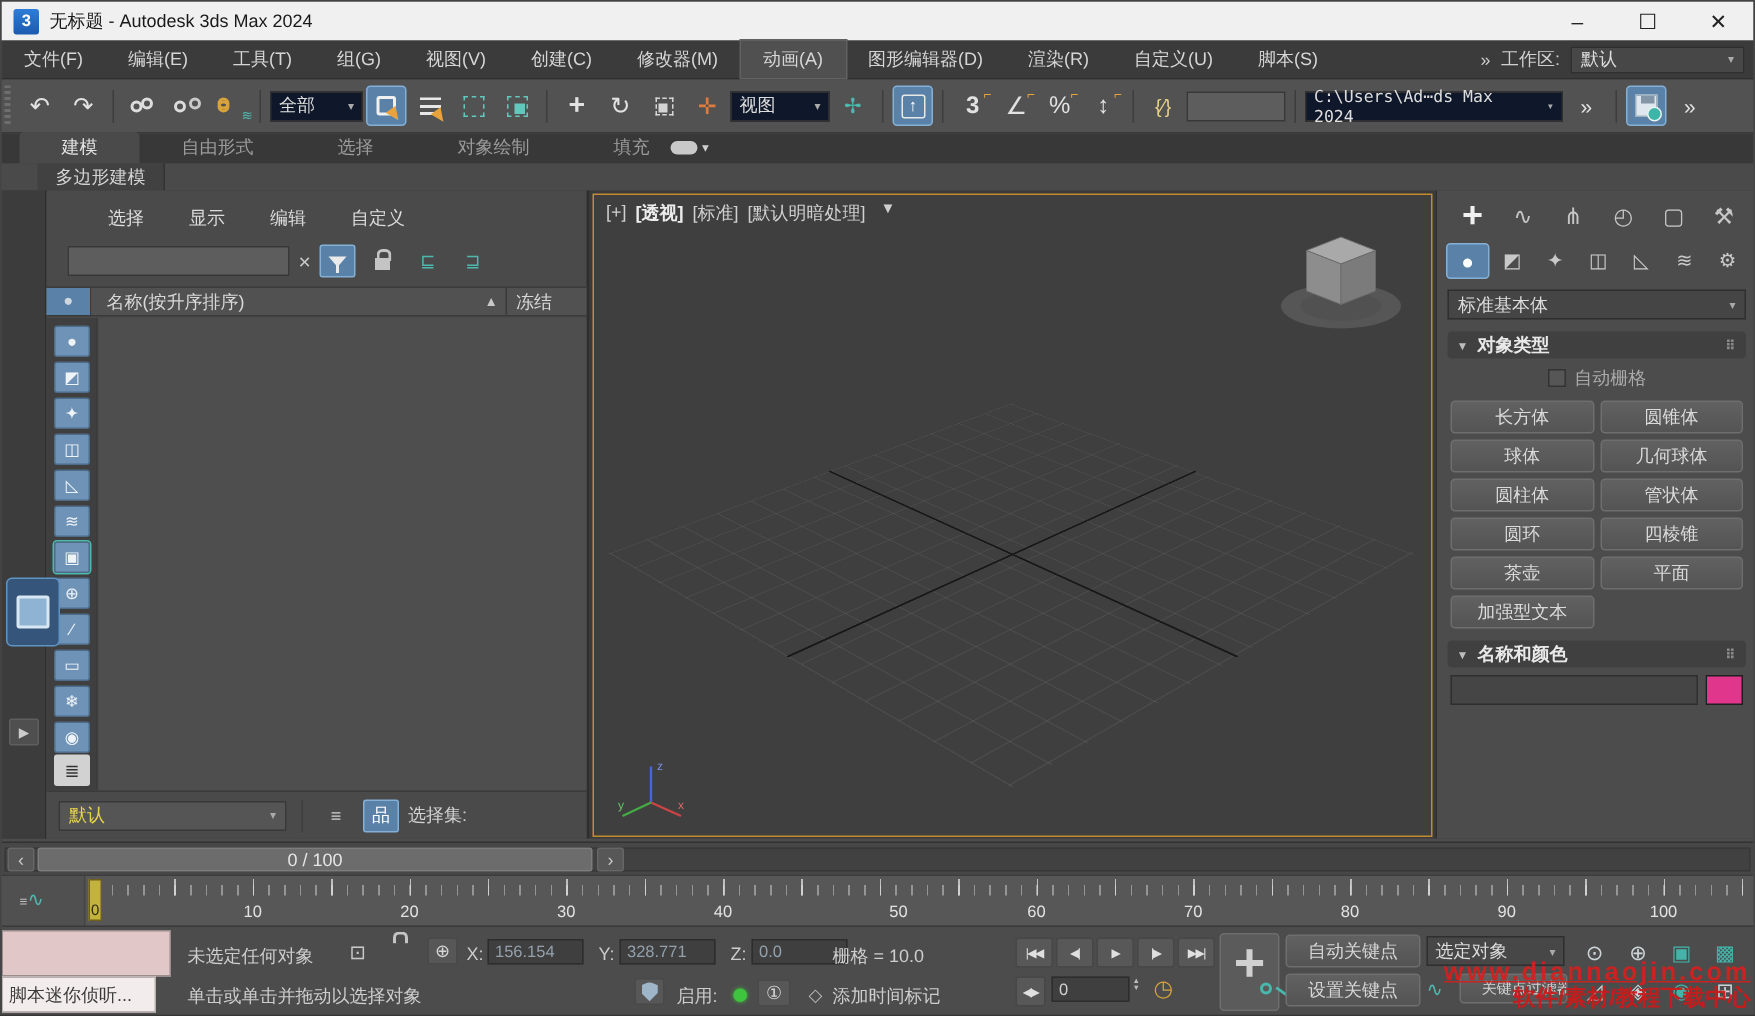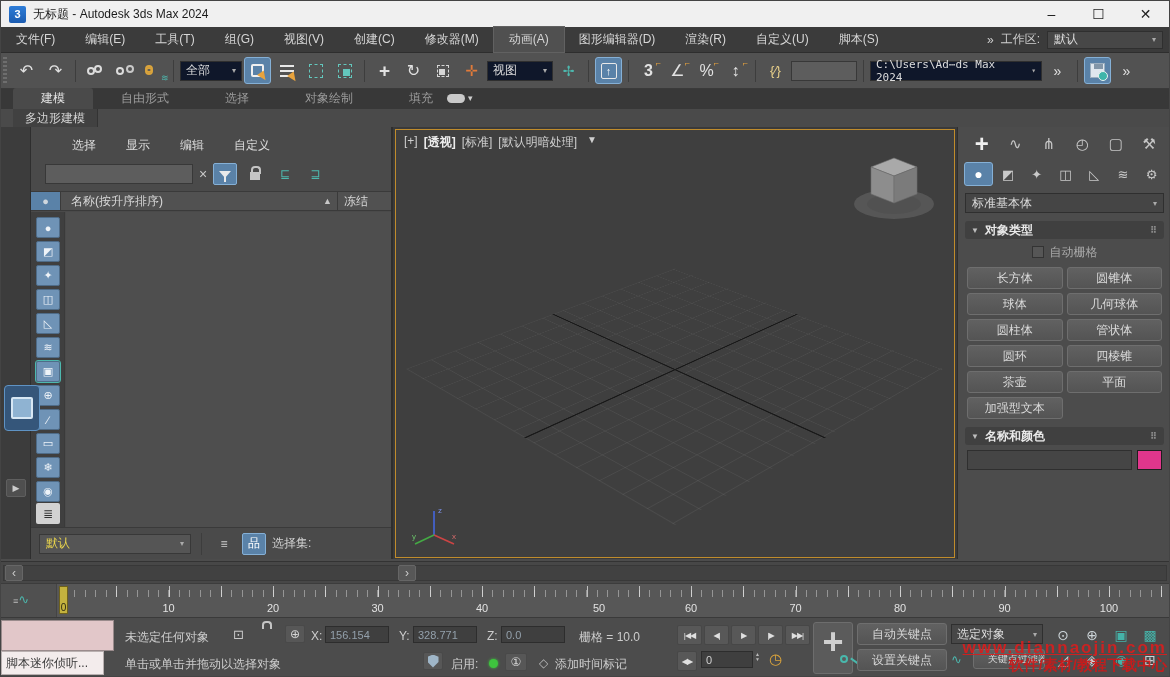--- a/index.html
+++ b/index.html
@@ -64,21 +64,21 @@
                  background:#3fb5aa;border:1px solid #e8f2f0;}
   .mono{font-family:"DejaVu Sans Mono","Liberation Mono",monospace;font-size:11px;}
 
   
   .ribbon{position:absolute;top:88px;left:0;right:0;height:38px;background:#474747;}
   .rb-row1{display:flex;height:20px;background:#383838;align-items:flex-end;padding-left:12px;}
   .rb-row1 > span{padding:2px 28px;color:#9b9b9b;}
   .rb-row1 > span:nth-of-type(1){background:#4a4a4a;color:#e3e3e3;border-radius:3px 3px 0 0;}
   .rb-min{margin-left:14px;align-self:center;color:#cfcfcf;font-size:9px;display:flex;align-items:center;gap:3px;}
   .rb-pill{width:18px;height:9px;background:#c9c9c9;border-radius:5px;display:inline-block;}
-  .rb-row2{display:flex;height:18px;background:#4a4a4a;align-items:center;padding-left:12px;}
+  .rb-row2{display:flex;height:18px;background:#4a4a4a;align-items:center;padding-left:24px;}
   .rb-subtab{padding:0 12px;height:100%;display:flex;align-items:center;background:#414141;
              border-right:1px solid #333;color:#d3d3d3;}
 
   
   .main-bg{position:absolute;top:126px;left:0;right:0;bottom:117px;background:#3a3a3a;}
   .leftstrip{position:absolute;left:0;top:126px;width:30px;bottom:117px;background:#3c3c3c;border-right:1px solid #2e2e2e;}
   .expand-btn{position:absolute;left:5px;top:352px;width:20px;height:18px;background:#4f4f4f;
               border:1px solid #5f5f5f;border-radius:2px;color:#ccc;font-size:9px;
               display:flex;align-items:center;justify-content:center;}
   .layout-tab{position:absolute;left:3px;top:384px;width:36px;height:46px;background:#35567a;
@@ -516,20 +516,21 @@
     </div>
     <div class="nc-row">
       <input class="nc-field sunken-input" value="" style="">
       <span class="nc-swatch" style="background: rgb(224, 54, 140);"></span>
     </div>
   </div>
 
   <div class="timeslider">
     <div class="ts-track"></div>
     <span class="ts-btn" style="left:4px;">‹</span>
+    <div class="ts-grip">0 / 100</div>
     <span class="ts-btn" style="left:397px;">›</span>
   </div>
 
   <div class="trackbar">
     <span class="tb-curve">
       <span class="bars">≡</span><span class="teal">∿</span>
     </span>
     <div class="ruler">
 
     <span class="tb-label" style="left: 111.5px;">10</span>
@@ -553,21 +554,21 @@
     <span class="abs st-text" style="left:124px;top:11px;">未选定任何对象</span>
     <span class="abs" style="left:232px;top:9px;color:#c9c9c9;font-size:13px;">⊡</span>
     <span class="abs" style="left:260px;top:9px;"><span class="lock-ic"></span></span>
     <span class="abs sb-icon" style="left:284px;top:7px;">⊕</span>
     <span class="abs st-text" style="left:310px;top:11px;">X:</span>
     <input class="abs coord-field" style="left: 324px; top: 8px;" value="156.154">
     <span class="abs st-text" style="left:398px;top:11px;">Y:</span>
     <input class="abs coord-field" style="left: 412px; top: 8px;" value="328.771">
     <span class="abs st-text" style="left:486px;top:11px;">Z:</span>
     <input class="abs coord-field" style="left: 500px; top: 8px;" value="0.0">
-    <span class="abs st-text" style="left:578px;top:11px;">栅格 = 10.0</span>
+    <span class="abs st-text" style="left:554px;top:11px;">栅格 = 10.0</span>
 
     <span class="abs st-text" style="left:124px;top:38px;">单击或单击并拖动以选择对象</span>
     <span class="abs sb-icon" style="left:422px;top:34px;">
         <span class="shield"></span>
       </span>
     <span class="abs st-text" style="left:450px;top:38px;">启用:</span>
     <span class="abs green-dot" style="left:488px;top:41px;"></span>
     <span class="abs sb-icon teal" style="left:504px;top:35px;width:22px;">①</span>
     <span class="abs st-text" style="left:538px;top:38px;color:#b8b8b8;">◇</span>
     <span class="abs st-text" style="left:554px;top:38px;">添加时间标记</span>

